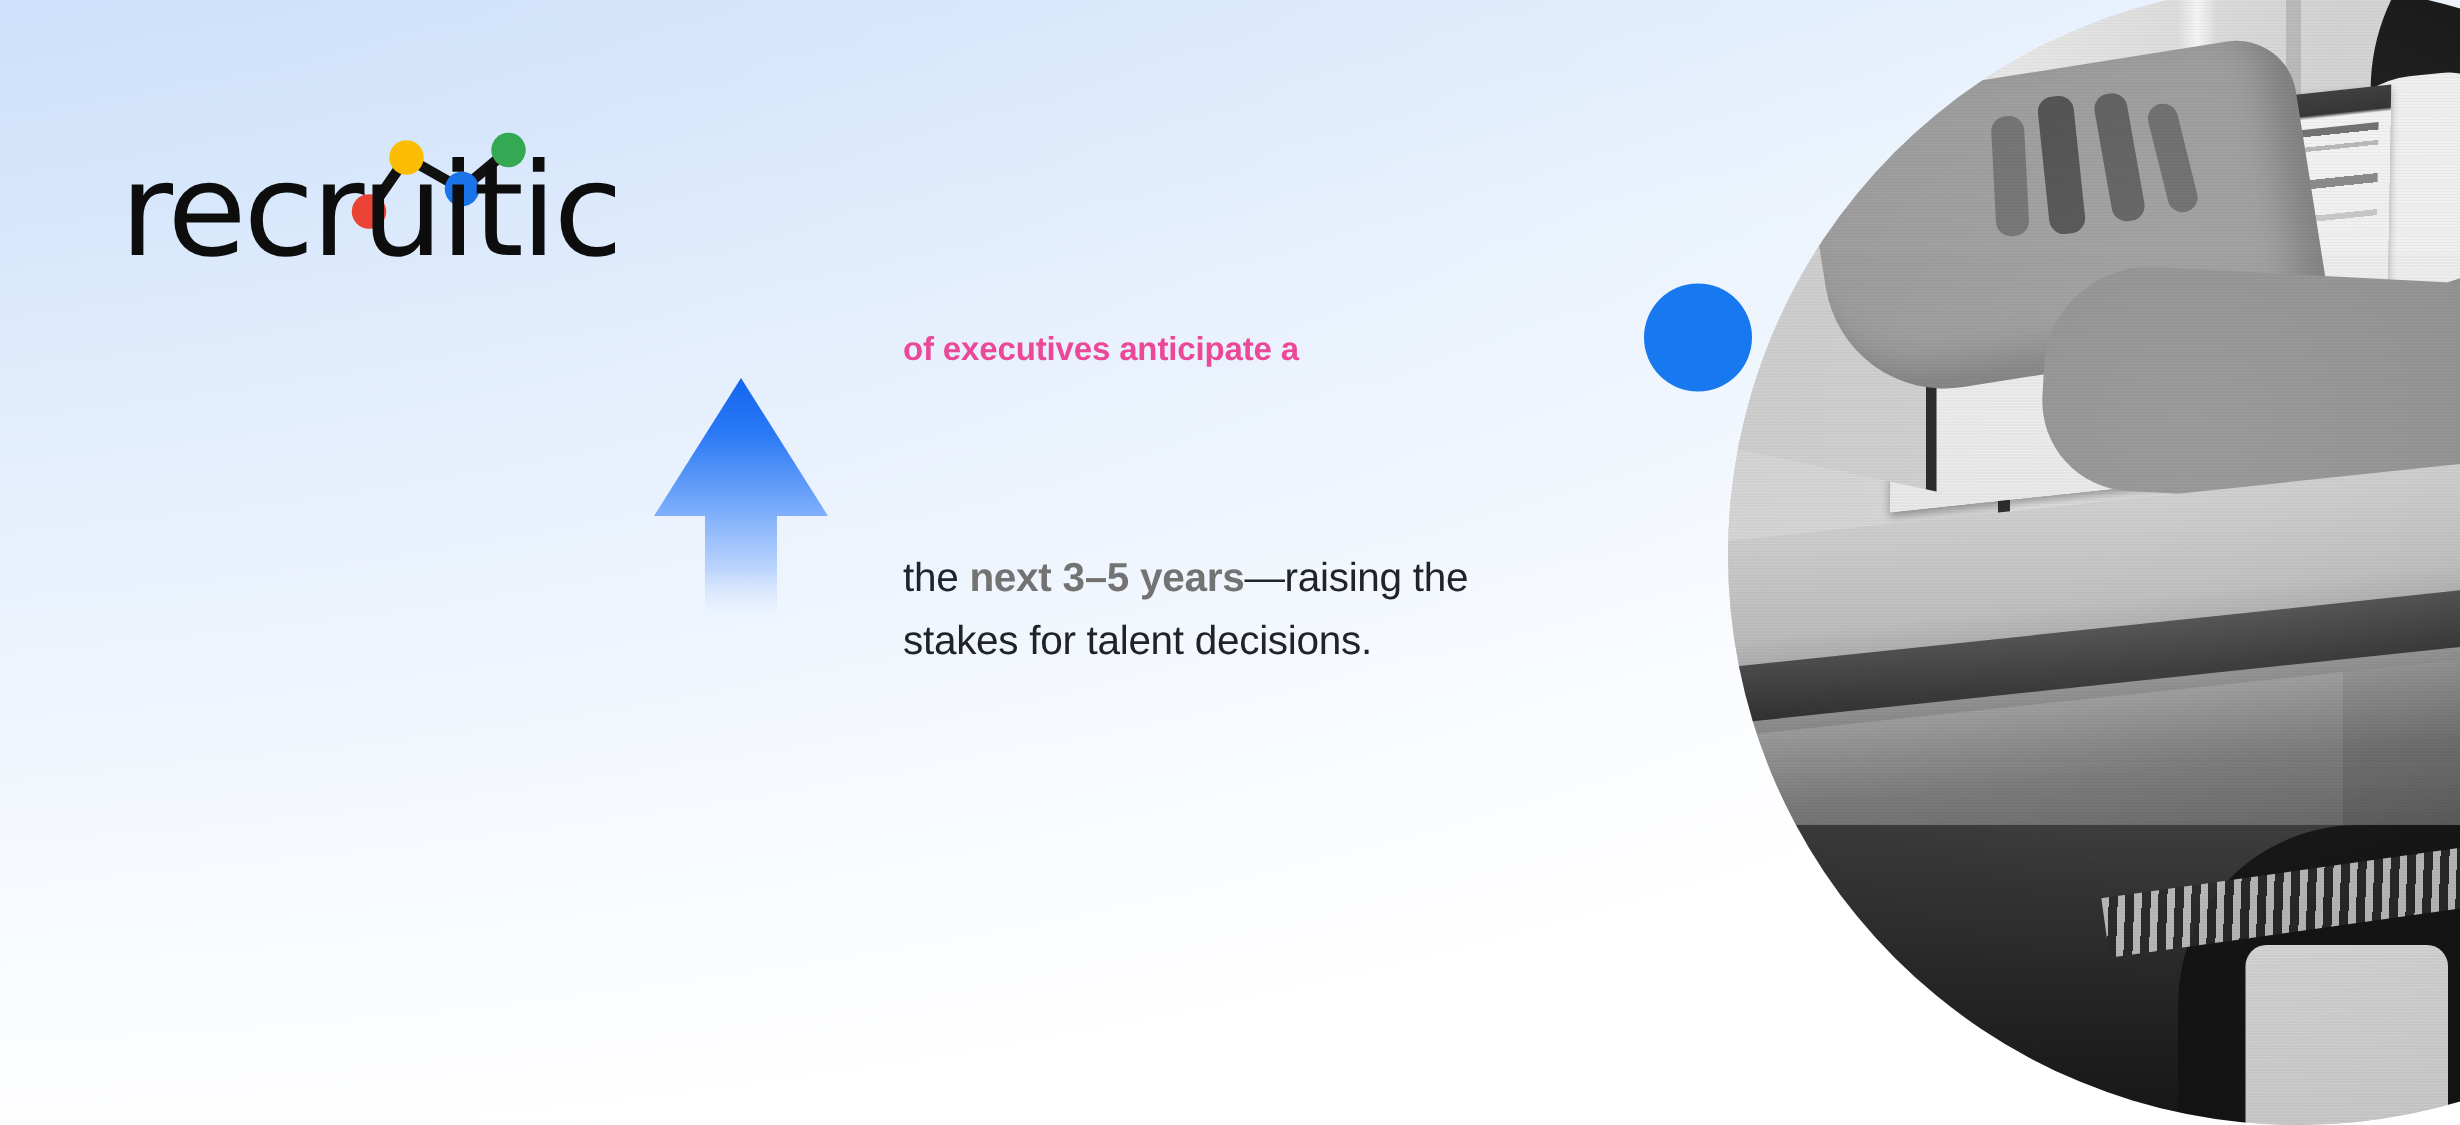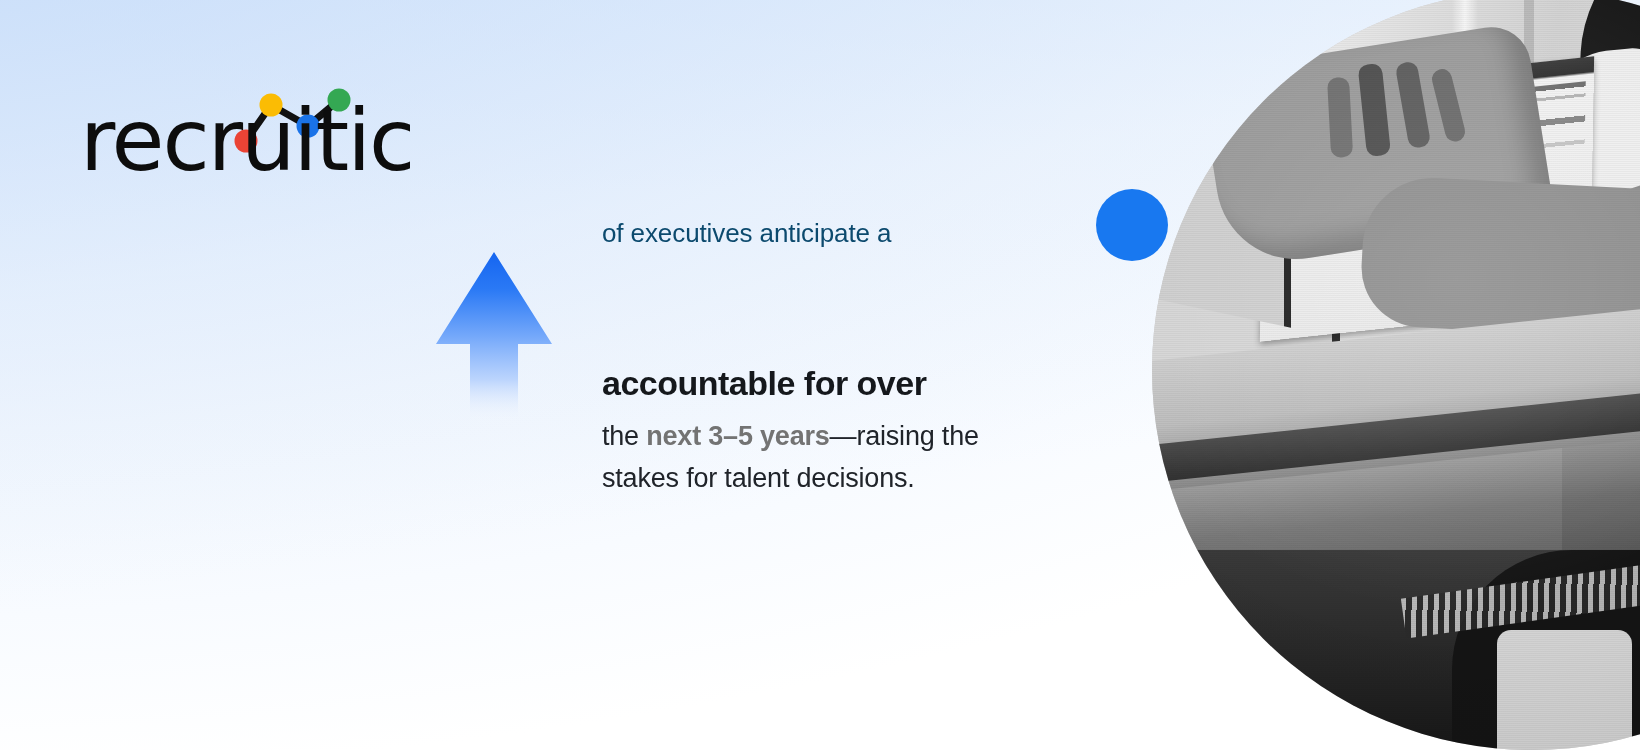--- a/index.html
+++ b/index.html
@@ -86,24 +86,24 @@
 
   
   .copy {
     position: absolute;
     left: 602px;
     top: 216px;
     width: 452px;
   }
   .copy-eyebrow {
     font-family: "Liberation Sans", sans-serif;
-    font-size: 26px;
+    font-size: 22px;
     line-height: 34px;
-    font-weight: 400;
-    color: #0c4a6e;
+    font-weight: 700;
+    color: #ec4899;
     letter-spacing: -0.1px;
     margin: 0 0 6px 0;
   }
   .copy-head {
     font-family: "Liberation Sans", sans-serif;
     font-size: 34px;
     line-height: 51px;
     font-weight: 700;
     color: #15181c;
     letter-spacing: -0.5px;
@@ -324,21 +324,20 @@
         <path d="M60 4 L118 96 L84 96 L84 172 L36 172 L36 96 L2 96 Z" fill="url(#arrowGrad)"></path>
       </svg>
     </div>
   </div>
 
   <div class="copy">
     <p class="copy-eyebrow">of executives anticipate a</p>
     <p class="copy-head">
       <br>
       <br>
-      <span>accountable for over</span>
     </p>
     <p class="copy-tail"><span>the </span><b>next 3–5 years</b><span>—raising the stakes for talent decisions.</span></p>
   </div>
 
   <div class="photo-circle">
     <div class="photo">
       <div class="ph-wall"></div>
       <div class="ph-wall-seam"></div>
       <div class="ph-wall-seam2"></div>
 

